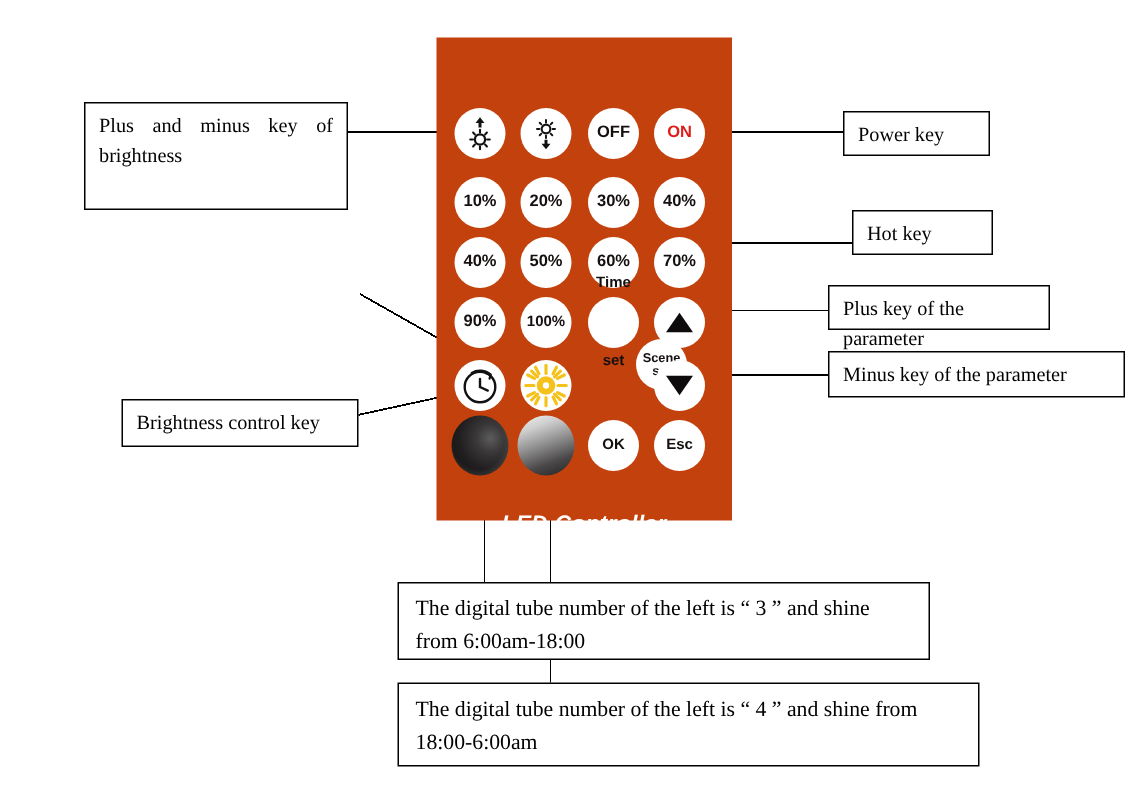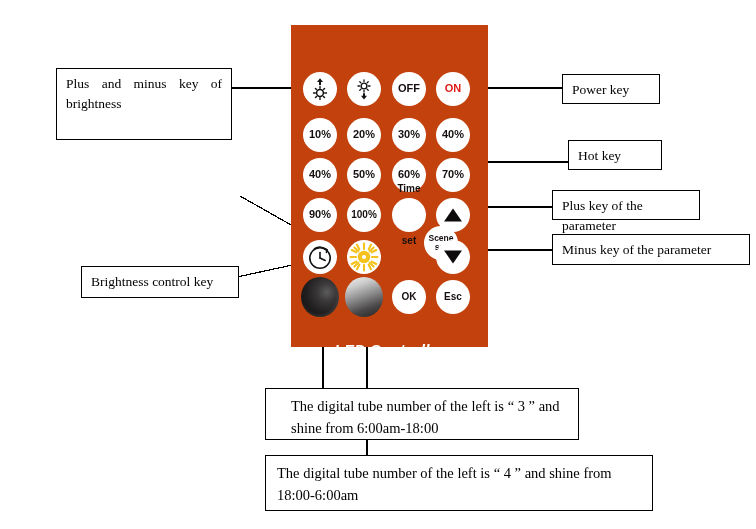--- a/index.html
+++ b/index.html
@@ -287,21 +287,21 @@
   </div>
 
   <div class="callout" style="left:552px; top:190px; width:148px; height:30px;">
     <span class="txt">Plus key of the parameter</span>
   </div>
 
   <div class="callout" style="left:552px; top:234px; width:198px; height:31px;">
     <span class="txt">Minus key of the parameter</span>
   </div>
 
-  <div class="callout big" style="left:265px; top:388px; width:314px; height:52px;padding-left:14px;">
+  <div class="callout big" style="left:265px; top:388px; width:355px; height:52px;">
     <span class="txt">The digital tube number of the left is “ 3 ” and shine from 6:00am-18:00</span>
   </div>
 
   <div class="callout big" style="left:265px; top:455px; width:388px; height:56px;">
     <span class="txt">The digital tube number of the left is “ 4 ” and shine from 18:00-6:00am</span>
   </div>
 
 </div>
 
 </body></html>

